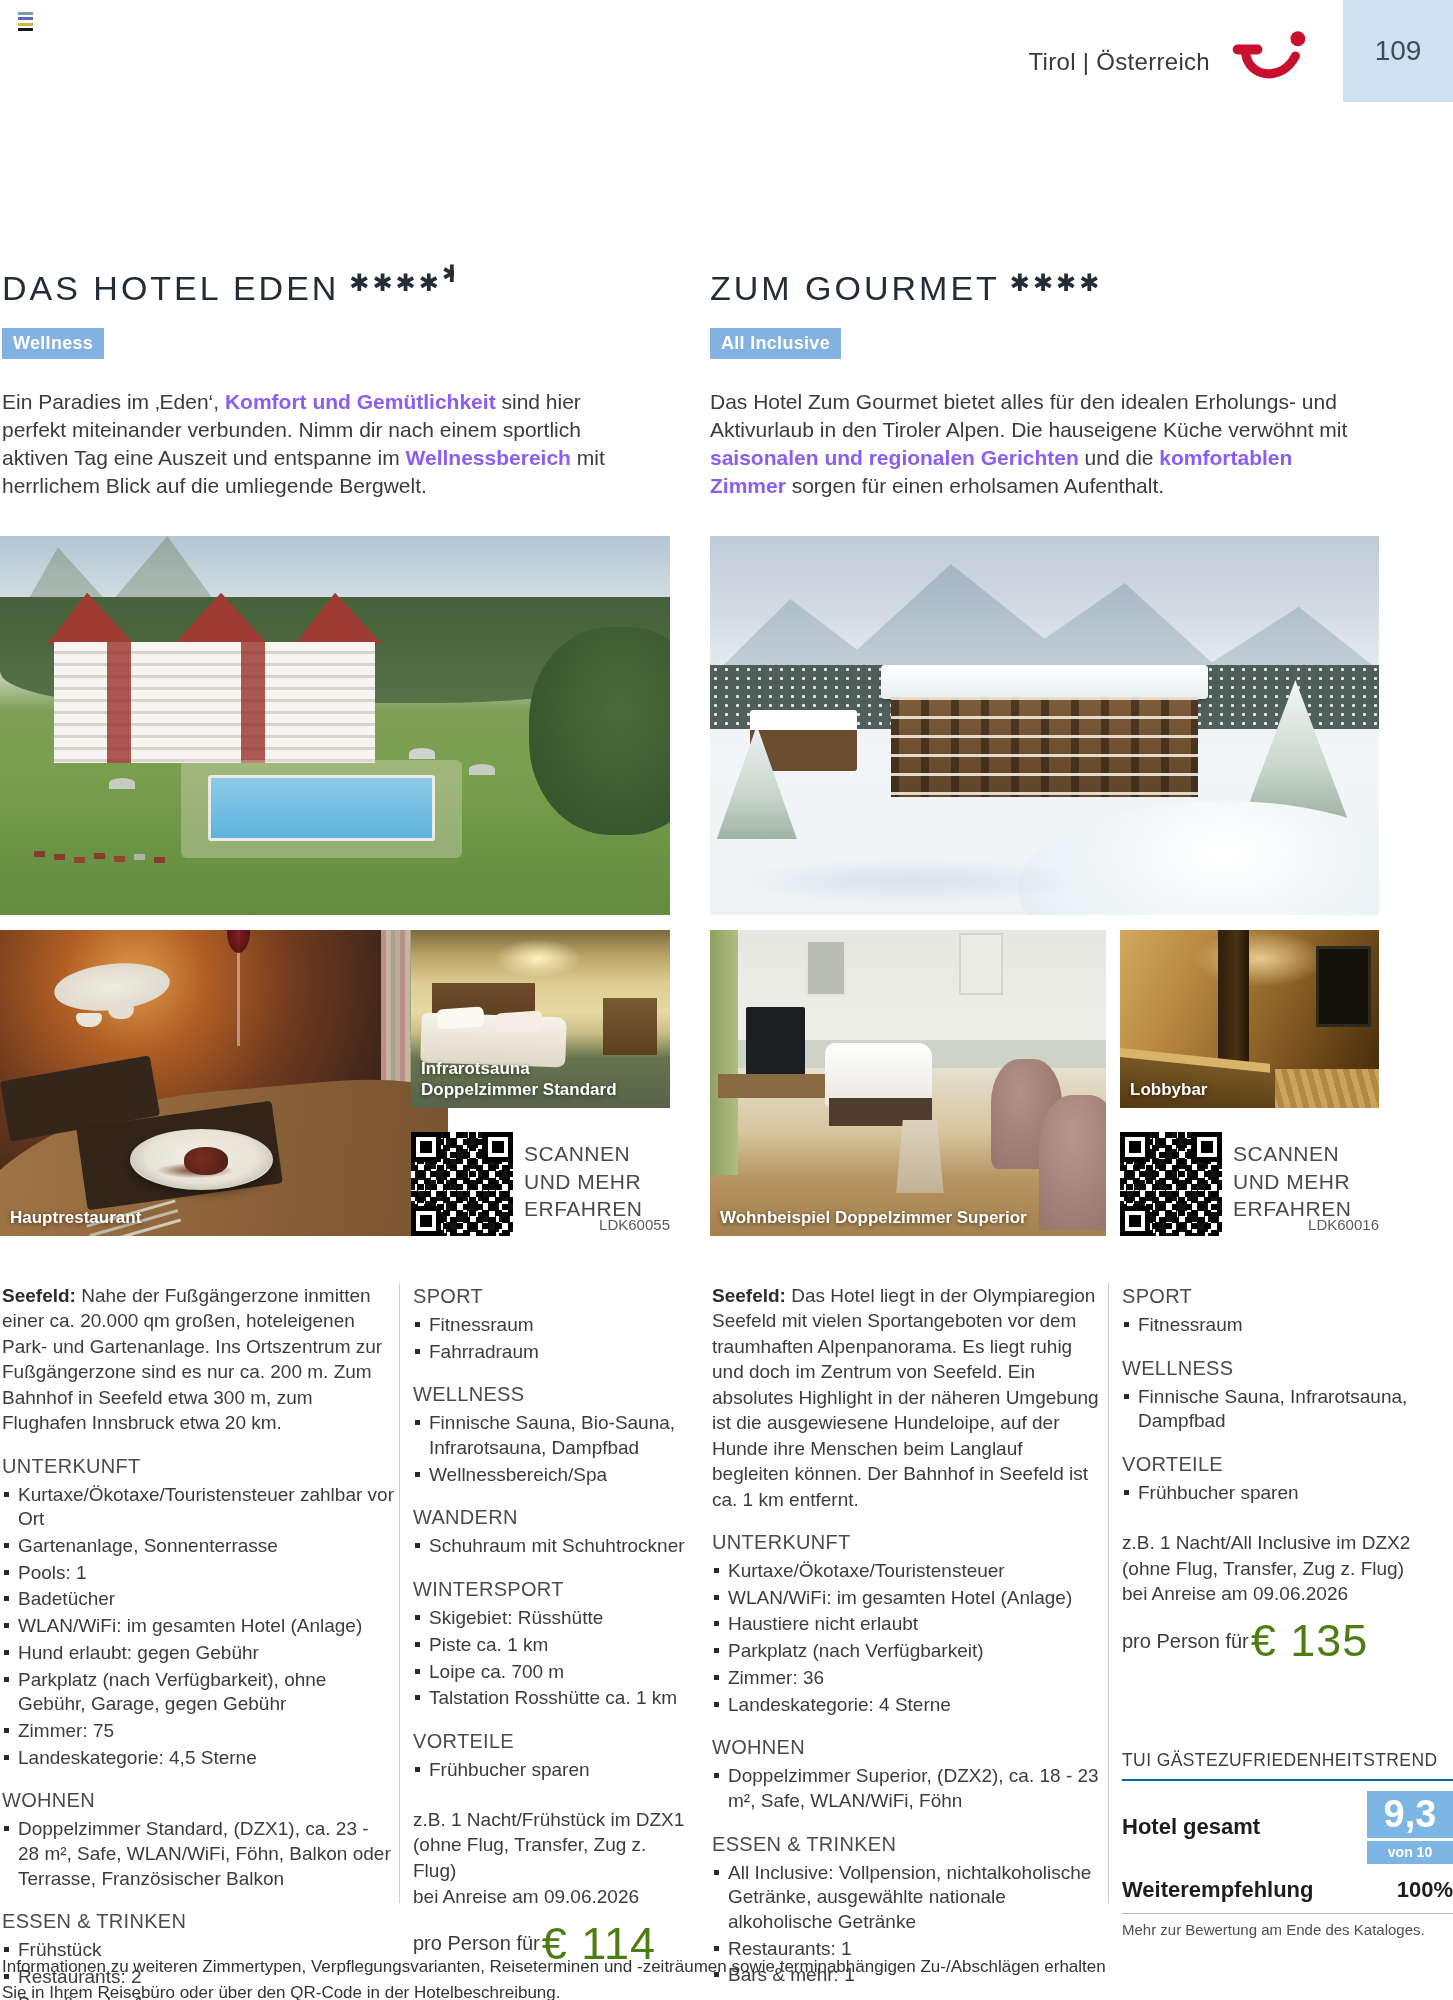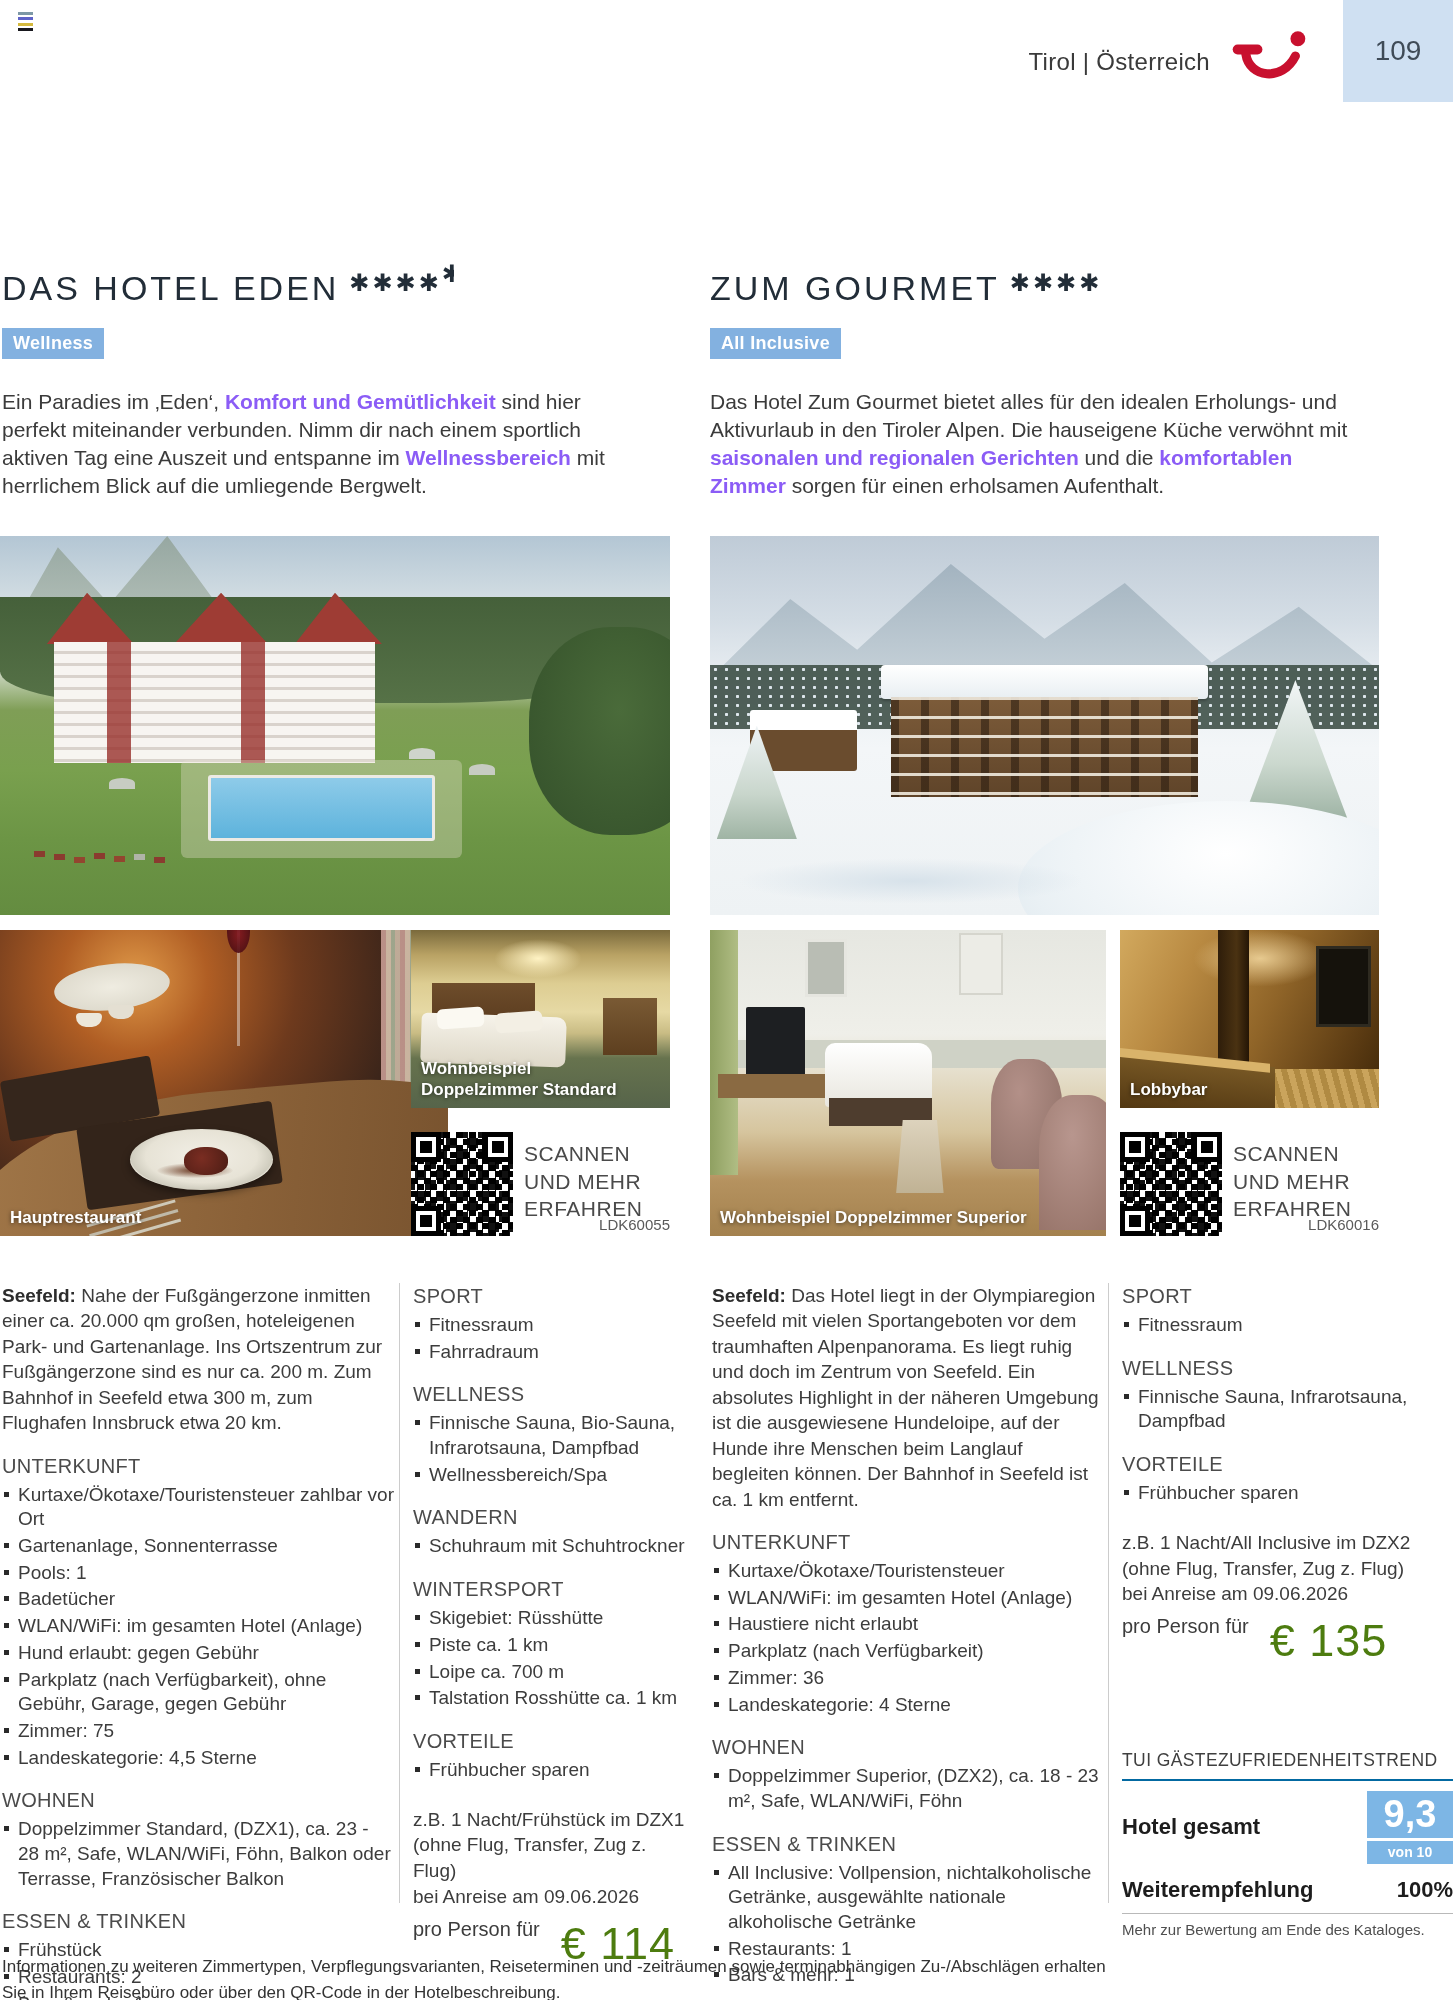--- a/index.html
+++ b/index.html
@@ -115,21 +115,21 @@
   .vline{position:absolute;top:1283px;height:620px;width:1px;background:#ccc;}
   .col{position:absolute;top:1283px;}
   .loc{margin:0 0 4px;font-size:19px;line-height:1.34;color:#3c3c3c;}
   .loc b{color:#2c2c2c}
   .col h3{margin:19px 0 5px;font-size:20px;font-weight:400;color:#4b4b4b;letter-spacing:.3px;}
   .col h3:first-child{margin-top:2px;}
   .col ul{list-style:none;margin:0;padding:0;}
   .col li{position:relative;padding-left:16px;font-size:19px;line-height:1.3;margin:2px 0;color:#3c3c3c;}
   .col li::before{content:"";position:absolute;left:2px;top:9px;width:5px;height:5px;background:#2a2a2a;}
   .offer-note{margin:24px 0 0;font-size:19px;line-height:1.36;color:#3c3c3c;}
-  .price-row{display:flex;align-items:flex-start;gap:21px;margin:8px 0 0;}
+  .price-row{display:flex;align-items:center;gap:2px;margin:8px 0 0;}
   .price-label{font-size:20px;color:#3c3c3c;}
   .price-val{font-size:45px;font-weight:300;letter-spacing:1px;color:#4d7c0f;}
 
   
   .tui-box{position:absolute;left:1122px;top:1750px;width:331px;}
   .tui-title{font-size:17.5px;color:#3f3f3f;letter-spacing:.4px;padding-bottom:8px;border-bottom:2px solid #0369a1;}
   .trow{display:flex;justify-content:space-between;align-items:center;}
   .trow1{margin-top:10px;}
   .tlabel{font-size:22px;font-weight:bold;color:#1d1d1d;}
   .score-box{width:86px;text-align:center;background:#7db6e5;color:#fff;}
@@ -214,21 +214,21 @@
     <div class="r-cutlery"></div>
     <div class="cap">Hauptrestaurant</div>
   </div>
 
   <div class="photo img-bed1">
     <div class="b1-glow"></div>
     <div class="b1-head"></div>
     <div class="b1-bed"></div>
     <div class="b1-pillow"></div>
     <div class="b1-side"></div>
-    <div class="cap"><span>Wohnbeispiel</span><br><span>Doppelzimmer Standard</span></div>
+    <div class="cap"><span>Infrarotsauna</span><br><span>Doppelzimmer Standard</span></div>
   </div>
 
   <div class="qr" style="left:411px;top:1132px;">
     <div class="f tl"></div>
     <div class="f tr"></div>
     <div class="f bl"></div>
   </div>
   <div class="scan" style="left:524px;top:1140px;">
     <span>SCANNEN</span><br>
     <span>UND MEHR</span><br>

